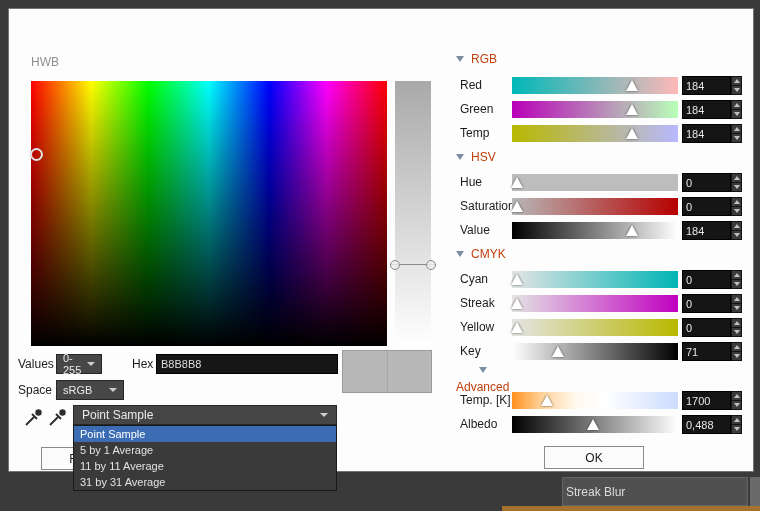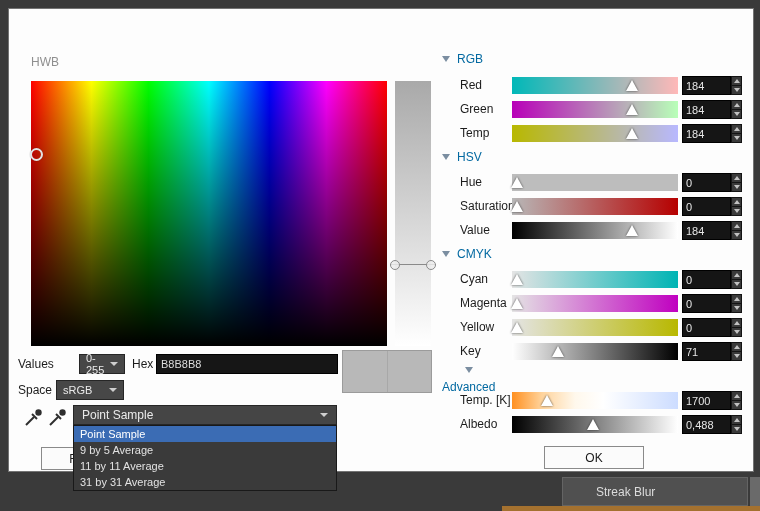--- a/index.html
+++ b/index.html
@@ -4,21 +4,21 @@
 <style>
   html,body { margin:0; padding:0; background:#2e2e2e; }
   .screen {
     position:relative; width:760px; height:511px; overflow:hidden;
     background:#3a3a3a; font-family:"Liberation Sans", sans-serif;
     -webkit-font-smoothing:antialiased;
   }
   
   .streak-panel { position:absolute; left:562px; top:477px; width:186px; height:29px;
     background:#505050; border:1px solid #646464; box-sizing:border-box;
-    color:#dcdcdc; font-size:12px; display:flex; align-items:center; padding-left:33px; }
+    color:#dcdcdc; font-size:12px; display:flex; align-items:center; padding-left:3px; }
   .bg-scroll { position:absolute; left:750px; top:477px; width:10px; height:29px; background:#6a6a6a; }
   .bg-orange { position:absolute; left:502px; top:506px; width:258px; height:5px; background:#a4712f; }
 
   
   .dialog { position:absolute; left:8px; top:8px; width:746px; height:464px;
     background:#fdfdfd; border:1px solid #737373; box-sizing:border-box; z-index:2; }
   .titlebar { position:absolute; left:0; top:0; width:100%; height:30px;
     display:flex; align-items:center; padding:0 10px; box-sizing:border-box;
     background:#ffffff; border-bottom:1px solid #dadada; }
   .app-icon { width:16px; height:16px; background:#e8651a; border-radius:3px; margin-right:9px; position:relative; flex:0 0 auto; }
@@ -63,22 +63,22 @@
   .list { position:absolute; left:64px; top:416px; width:264px; background:#3a3a3a;
     border:1px solid #191919; box-sizing:border-box; z-index:20; }
   .li { height:16px; line-height:16px; font-size:11px; color:#e2e2e2; padding-left:6px; }
   .li.sel { background:#3b6cb4; color:#fff; }
 
   .btn { position:absolute; height:23px; background:#fbfbfb; border:1px solid #8a8a8a;
     font-size:12px; color:#1a1a1a; display:flex; align-items:center; justify-content:center; box-sizing:border-box; }
   .reset { left:32px; top:438px; width:88px; z-index:1; }
 
   
-  .shead { position:absolute; left:433px; height:16px; display:flex; align-items:center; gap:7px;
-    font-size:12px; color:#0369a1; }
+  .shead { position:absolute; left:447px; height:16px; display:flex; align-items:center; gap:7px;
+    font-size:12px; color:#c2410c; }
   .tri { width:0; height:0; border-left:4.5px solid transparent; border-right:4.5px solid transparent;
     border-top:6px solid #7b8ea1; }
   .crow { position:absolute; left:0; width:744px; height:19px; }
   .clbl { position:absolute; left:451px; top:0; line-height:19px; font-size:12px; color:#1c1c1c; }
   .track { position:absolute; left:503px; top:1px; width:166px; height:17px; }
   .handle { position:absolute; top:3px; width:0; height:0; transform:translateX(-50%);
     border-left:6px solid transparent; border-right:6px solid transparent; border-bottom:11px solid #fff;
     filter:drop-shadow(0 0 1px rgba(0,0,0,.65)); }
   .cval { position:absolute; left:673px; top:0; width:49px; height:19px; background:#151515;
     border:1px solid #000; color:#e6e6e6; font-size:11px; font-family:inherit; padding:0 3px; box-sizing:border-box; }
@@ -121,21 +121,21 @@
 
     <div class="field">
       <div class="cursor"></div>
     </div>
 
     <div class="vslider">
       <div class="vhandle"></div>
     </div>
 
     <span class="lbl" style="left:9px; top:348px;">Values</span>
-    <div class="dd" style="left:47px; top:345px; width:46px;margin-left:23px;">
+    <div class="dd" style="left:47px; top:345px; width:46px;">
       <span>0-255</span>
       <span class="arr"></span>
     </div>
 
     <span class="lbl" style="left:123px; top:348px;">Hex</span>
     <input class="hexin" value="B8B8B8" style="">
 
     <div class="swatches">
       <div class="swatch" style="background-color: rgb(184, 184, 184);"></div>
       <div class="swatch" style="background-color: rgb(184, 184, 184);"></div>
@@ -162,21 +162,21 @@
       </svg>
     </span>
 
     <div class="combo">
       <span>Point Sample</span>
       <span class="arr"></span>
     </div>
 
     <div class="list">
       <div class="li sel">Point Sample</div>
-      <div class="li">9 by 5 Average</div>
+      <div class="li">5 by 1 Average</div>
       <div class="li">11 by 11 Average</div>
       <div class="li">31 by 31 Average</div>
     </div>
 
     <div class="btn reset">Reset</div>
 
     <div class="shead" style="top:42px;">
       <span class="tri"></span>
       <span>RGB</span>
     </div>
@@ -266,21 +266,21 @@
       <div class="track grad-c">
         <div class="handle" style="left: 3%;"></div>
       </div>
       <input class="cval" value="0" style="">
       <div class="spin">
         <div class="sbtn up"></div>
         <div class="sbtn dn"></div>
       </div>
     </div>
     <div class="crow" style="top:285px;">
-      <span class="clbl">Magenta</span>
+      <span class="clbl">Streak</span>
       <div class="track grad-m">
         <div class="handle" style="left: 3%;"></div>
       </div>
       <input class="cval" value="0" style="">
       <div class="spin">
         <div class="sbtn up"></div>
         <div class="sbtn dn"></div>
       </div>
     </div>
     <div class="crow" style="top:309px;">

